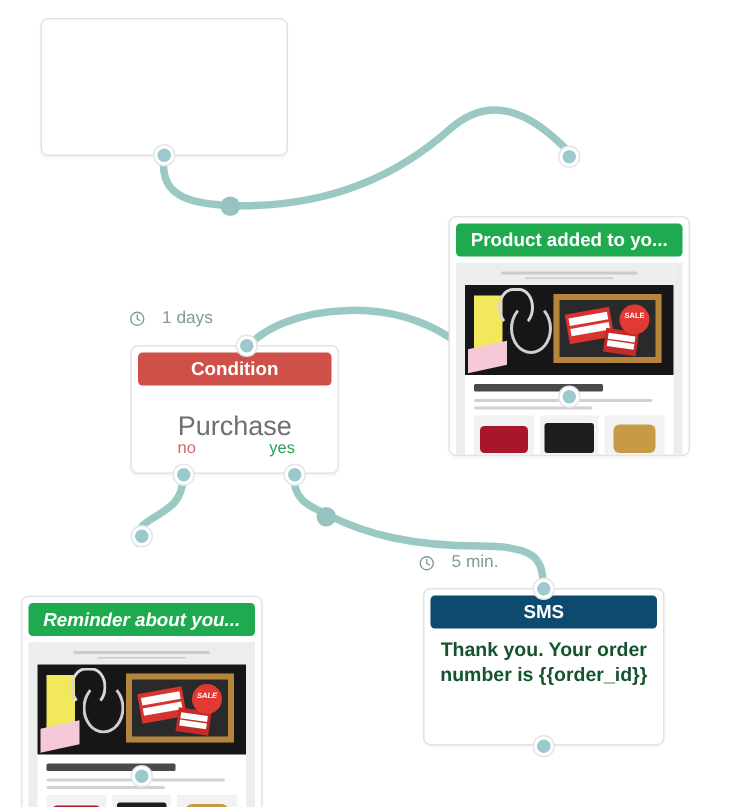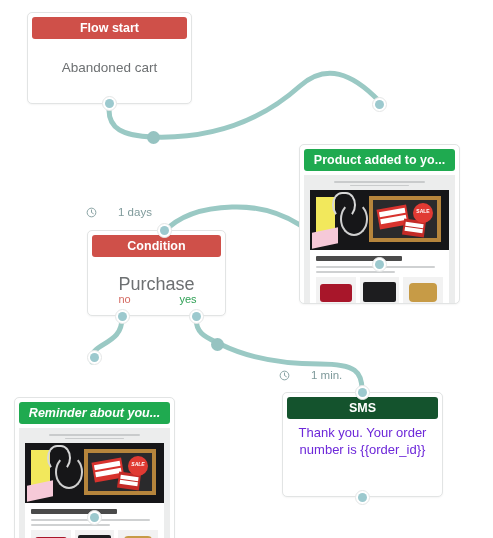--- a/index.html
+++ b/index.html
@@ -31,21 +31,21 @@
     text-align:center;
     color:#ffffff;
     font-weight:bold;
     font-size:12.5px;
     border-radius:3px;
     white-space:nowrap;
     overflow:hidden;
   }
   .hdr-red{background:#cf5049;}
   .hdr-green{background:#1faa50;}
-  .hdr-teal{background:#14532d;}
+  .hdr-teal{background:#0c4a6e;}
 
   .node-body{
     text-align:center;
     color:#6d7072;
     font-size:13.5px;
   }
 
   
   #node-flow-start{left:27px;top:12px;width:165px;height:92px;}
   #node-flow-start .node-body{padding-top:21px;font-size:13.5px;color:#6d7072;}
@@ -57,21 +57,21 @@
     position:absolute;left:0;right:0;bottom:10px;
     display:flex;justify-content:space-around;
     font-size:11px;
   }
   .branch-no{color:#d46a62;margin-left:6px;}
   .branch-yes{color:#2fa055;margin-right:4px;}
 
   
   #node-sms{left:282px;top:392px;width:161px;height:105px;}
   #node-sms .sms-title{margin-top:13px;font-size:13.5px;color:#5c5f61;}
-  #node-sms .sms-text{margin-top:5px;font-size:13px;line-height:17px;color:#6d28d9;padding:0 8px;}
+  #node-sms .sms-text{margin-top:5px;font-size:13px;line-height:17px;color:#14532d;padding:0 8px;font-weight:bold;}
 
   
   .email-node{padding-bottom:3px;margin-top:40px;}
   #node-email-1{left:299px;top:104px;width:161px;height:160px;}
   #node-email-2{left:14px;top:357px;width:161px;height:160px;font-style:italic;}
 
   .thumb{
     margin:4px 4px 0 4px;
     height:128px;
     background:#eceded;
@@ -114,21 +114,21 @@
   .tb-line.w2{width:62%;}
   .prod-row{display:flex;gap:4px;margin:4px 6px 0 6px;}
   .prod{flex:1;height:30px;background:#f2f2f2;position:relative;overflow:hidden;}
   .prod .p1{position:absolute;left:10%;top:22%;width:80%;height:60%;background:#a8162a;border-radius:3px;}
   .prod .p2{position:absolute;left:8%;top:18%;width:84%;height:64%;background:#1d1d1f;border-radius:2px;}
   .prod .p3{position:absolute;left:14%;top:20%;width:72%;height:62%;background:#c79b46;border-radius:4px;}
 
   
   .delay{
     position:absolute;
-    display:flex;align-items:center;gap:21px;
+    display:flex;align-items:center;gap:11px;
     color:#7f9a9b;font-size:11.5px;
     white-space:nowrap;
   }
   #delay-1{left:86px;top:206px;}
   #delay-2{left:279px;top:369px;}
   .clock-ic{width:11px;height:11px;display:block;}
 
   
   .anchor{
     position:absolute;width:15px;height:15px;border-radius:50%;
@@ -154,22 +154,20 @@
 
       <path d="M196,318 C196,334 206,337 220,344 C244,356 274,364 320,364 C356,364 362,372 362,390"></path>
     </g>
   </svg>
 
   <div class="jdot" style="left:147px;top:131px;"></div>
   <div class="jdot" style="left:338px;top:260px;"></div>
   <div class="jdot" style="left:211px;top:338px;"></div>
 
   <div class="node" id="node-flow-start">
-    <div class="node-header hdr-red">Flow start</div>
-    <div class="node-body">Abandoned cart</div>
   </div>
   <div class="anchor" style="left:102px;top:96px;"></div>
 
   <div class="node email-node" id="node-email-1">
     <div class="node-header hdr-green">Product added to yo...</div>
     <div class="thumb">
       <div class="thumb-inner">
         <div class="thumb-preheader">
           <span class="ph-line a"></span>
             <span class="ph-line b"></span>
@@ -282,21 +280,21 @@
     </div>
   </div>
   <div class="anchor" style="left:87px;top:350px;"></div>
   <div class="anchor" style="left:87px;top:510px;"></div>
 
   <div class="delay" id="delay-2">
     <svg class="clock-ic" viewBox="0 0 24 24">
       <circle cx="12" cy="12" r="9.5" fill="none" stroke="#7f9a9b" stroke-width="2"></circle>
       <path d="M12 6.5V12l4 2.5" fill="none" stroke="#7f9a9b" stroke-width="2" stroke-linecap="round"></path>
     </svg>
-    <span>1 min.</span>
+    <span>5 min.</span>
   </div>
 
   <div class="node" id="node-sms">
     <div class="node-header hdr-teal">SMS</div>
     <div class="node-body">
       <div class="sms-text">Thank you. Your order number is {{order_id}}</div>
     </div>
   </div>
   <div class="anchor" style="left:355px;top:385px;"></div>
   <div class="anchor" style="left:355px;top:490px;"></div>

